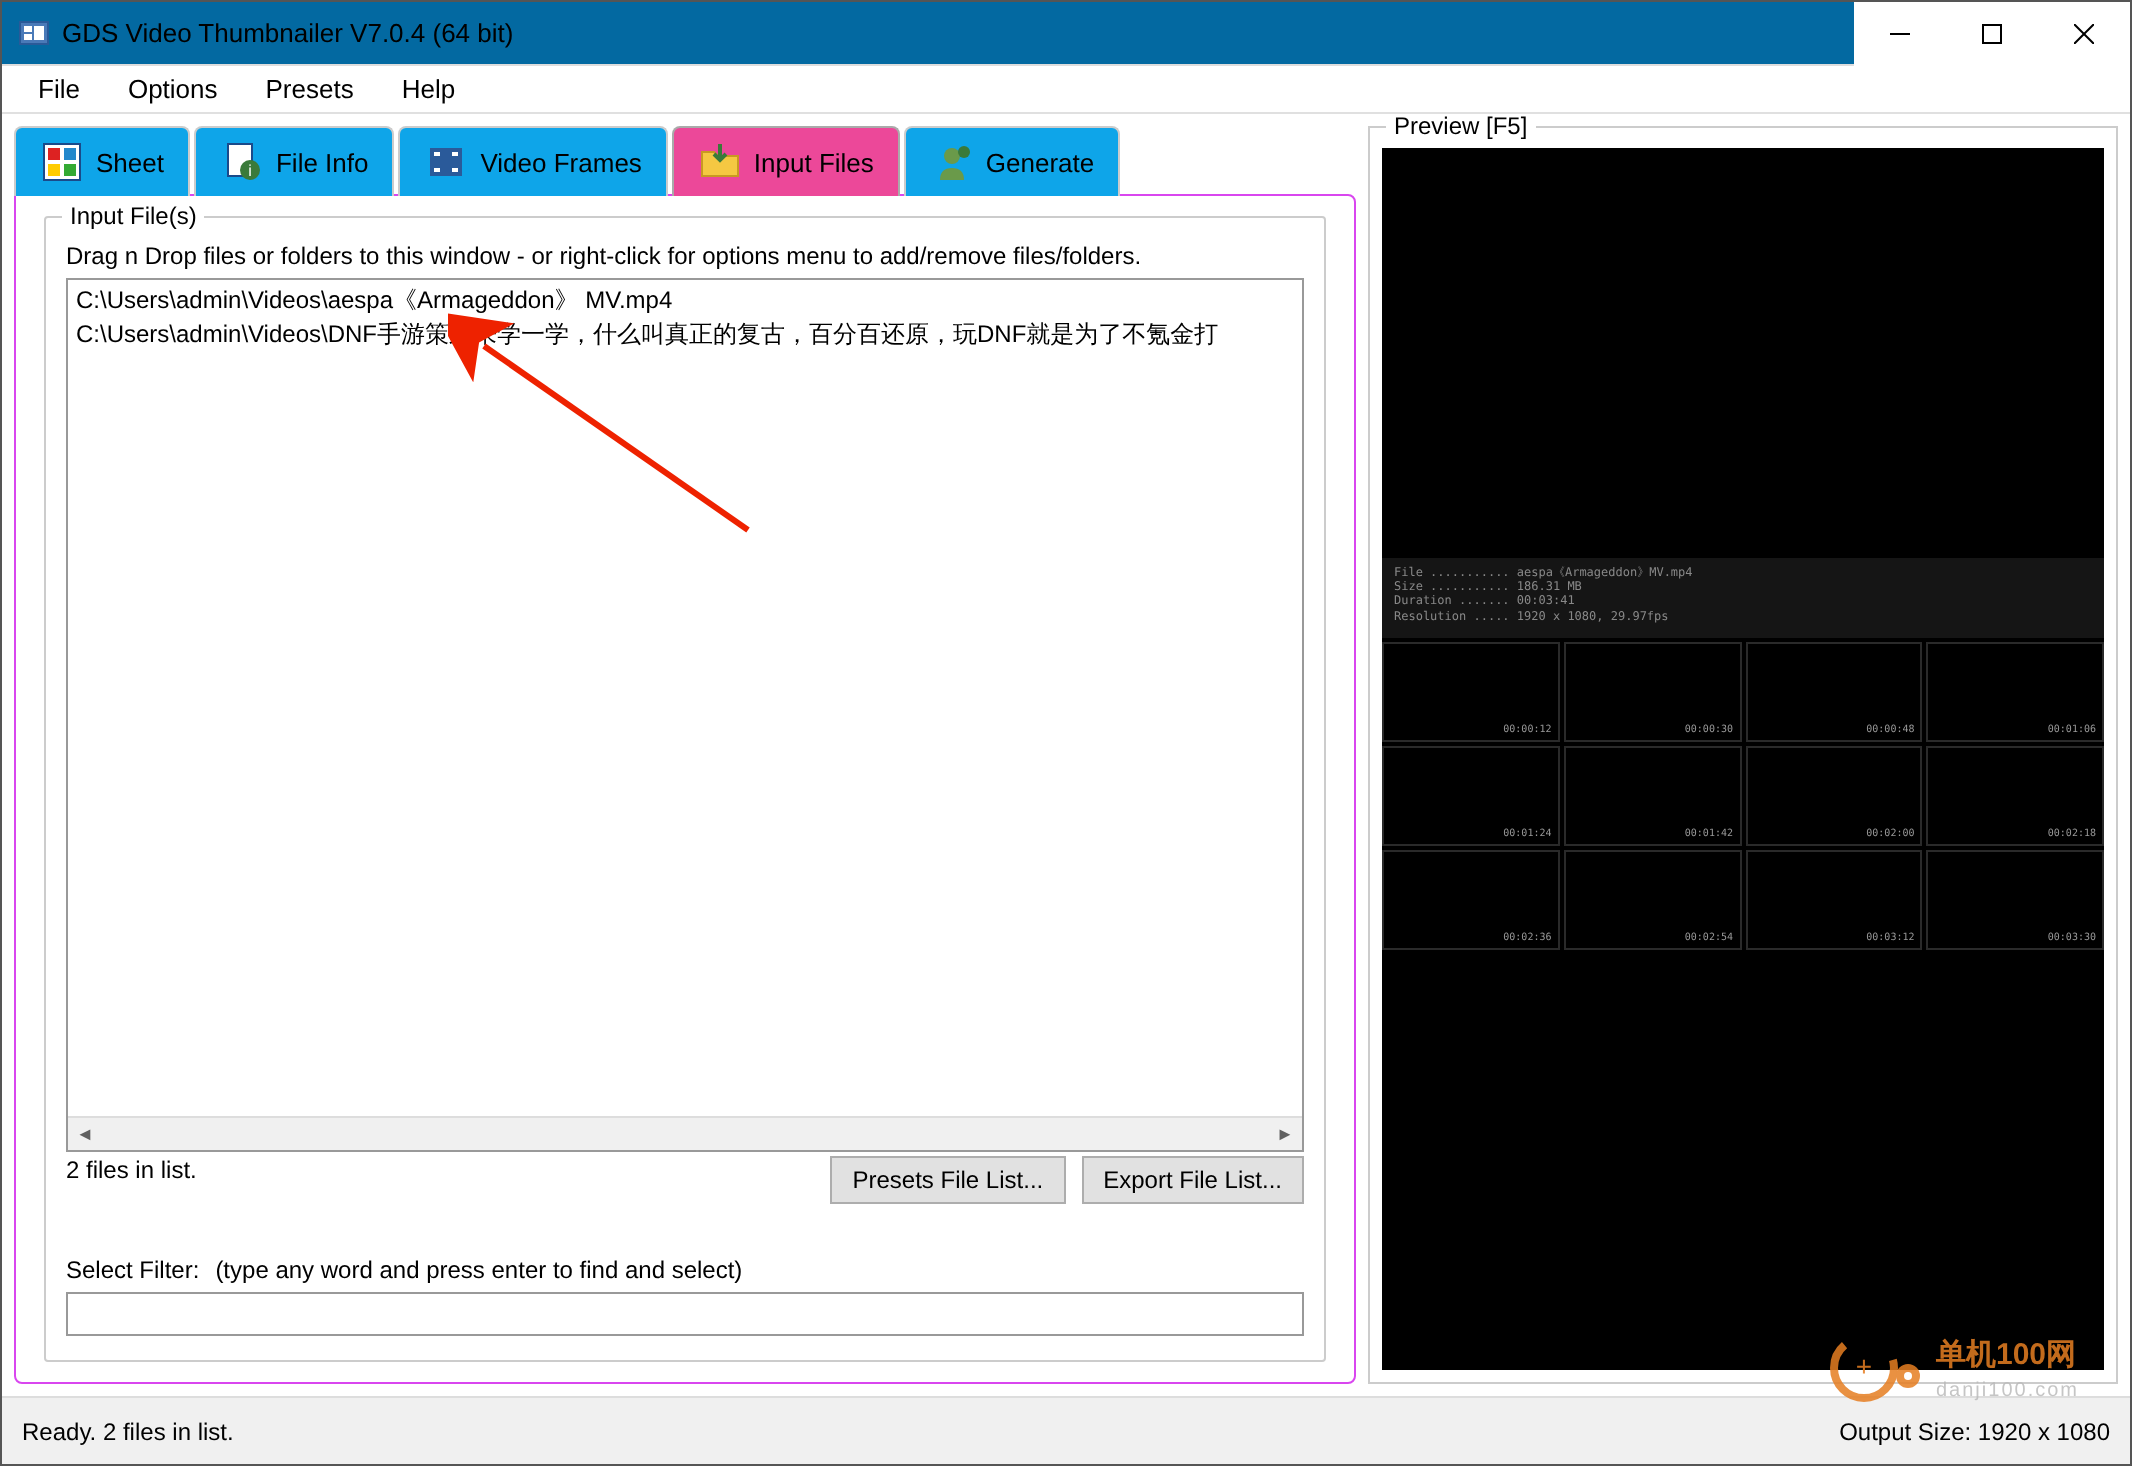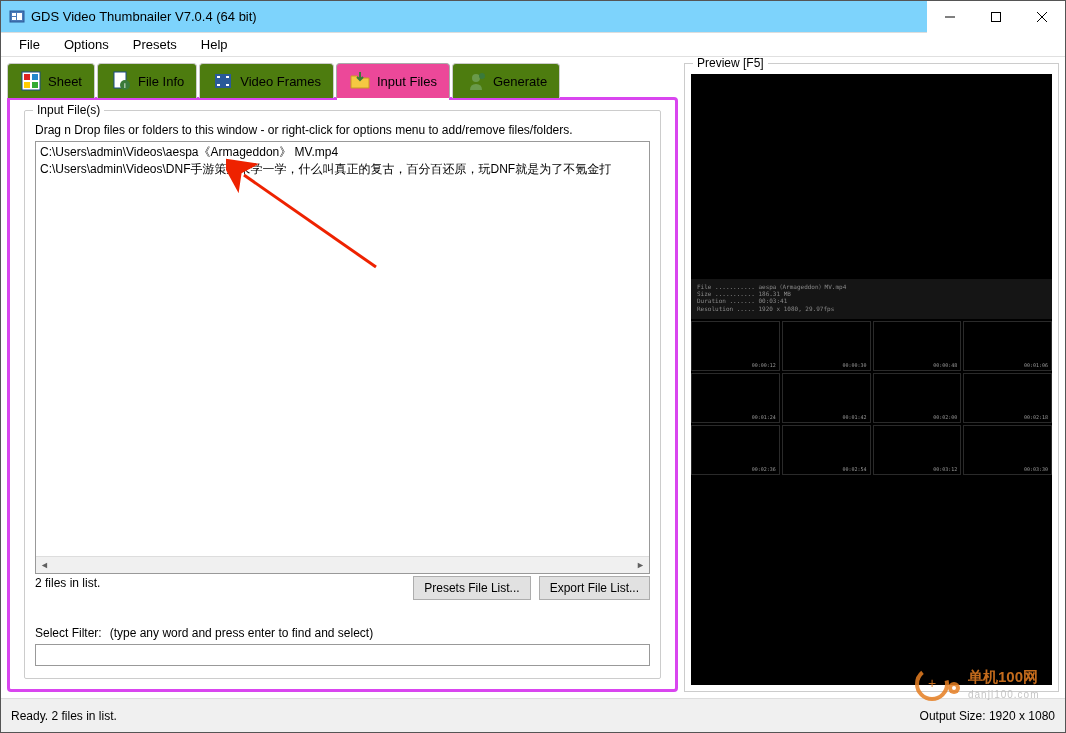--- a/index.html
+++ b/index.html
@@ -1,38 +1,38 @@
 <!DOCTYPE html>
 <html><head>
   <meta charset="utf-8">
   <style>
     * { box-sizing: border-box; margin: 0; padding: 0; }
     body { font-family: "Segoe UI", Tahoma, sans-serif; font-size: 12px; background: #fff; width: 1066px; height: 733px; overflow: hidden; display: flex; flex-direction: column; border: 1px solid #555; }
     
-    .titlebar { height: 32px; background: #7dd3fc; display: flex; align-items: center; padding: 0 0 0 8px; border-bottom: 1px solid #ddd; }
+    .titlebar { height: 32px; background: #0369a1; display: flex; align-items: center; padding: 0 0 0 8px; border-bottom: 1px solid #ddd; }
     .titlebar-icon { width: 16px; height: 16px; margin-right: 6px; }
     .titlebar-text { flex: 1; font-size: 13px; }
     .win-controls { display: flex; height: 100%; }
     .win-btn { width: 46px; height: 32px; display: flex; align-items: center; justify-content: center; background: #fff; }
     
     .menubar { height: 24px; display: flex; align-items: center; padding: 0 8px; gap: 4px; border-bottom: 1px solid #e0e0e0; }
     .menu-item { padding: 2px 10px; font-size: 13px; cursor: pointer; }
     
     .main-content { flex: 1; display: flex; padding: 6px; gap: 6px; overflow: hidden; }
     
     .left-panel { flex: 1; display: flex; flex-direction: column; min-width: 0; }
     .right-panel { width: 375px; display: flex; flex-direction: column; }
     
     .tabs { display: flex; position: relative; z-index: 2; }
-    .tab { display: flex; align-items: center; padding: 6px 12px; gap: 6px; border: 1px solid #ccc; border-bottom: none; border-radius: 4px 4px 0 0; background: #4d7c0f; margin-right: 2px; cursor: pointer; font-size: 13px; }
+    .tab { display: flex; align-items: center; padding: 6px 12px; gap: 6px; border: 1px solid #ccc; border-bottom: none; border-radius: 4px 4px 0 0; background: #0ea5e9; margin-right: 2px; cursor: pointer; font-size: 13px; }
     .tab.active { background: #ec4899; border-color: #aaa; position: relative; }
     .tab.active::after { content: ''; position: absolute; left: 0; right: 0; bottom: -2px; height: 2px; background: #fff; }
     .tab-icon { width: 22px; height: 22px; display: inline-block; }
     
-    .tab-content { flex: 1; border: 3px solid #d946ef; border-radius: 0 4px 4px 4px; margin-top: -1px; padding: 10px 14px; display: flex; flex-direction: column; overflow: hidden; }
+    .tab-content { flex: 1; border: 1px solid #d946ef; border-radius: 0 4px 4px 4px; margin-top: -1px; padding: 10px 14px; display: flex; flex-direction: column; overflow: hidden; }
     
     .fieldset { border: 1px solid #ccc; border-radius: 2px; padding: 8px 10px 12px; flex: 1; display: flex; flex-direction: column; position: relative; min-height: 0; }
     .fieldset-legend { position: absolute; top: -8px; left: 8px; background: #fff; padding: 0 4px; font-size: 12px; }
     .hint-text { font-size: 12px; margin: 4px 0 4px; }
     
     .file-list-container { flex: 1; border: 1px solid #999; display: flex; flex-direction: column; min-height: 0; }
     .file-list { flex: 1; overflow: auto; padding: 2px; font-size: 12px; white-space: nowrap; }
     .file-item { padding: 0 2px; }
     .h-scrollbar { height: 17px; background: #f0f0f0; display: flex; border-top: 1px solid #ddd; }
     .scroll-btn { width: 17px; background: #f0f0f0; display: flex; align-items: center; justify-content: center; color: #606060; font-size: 9px; }

